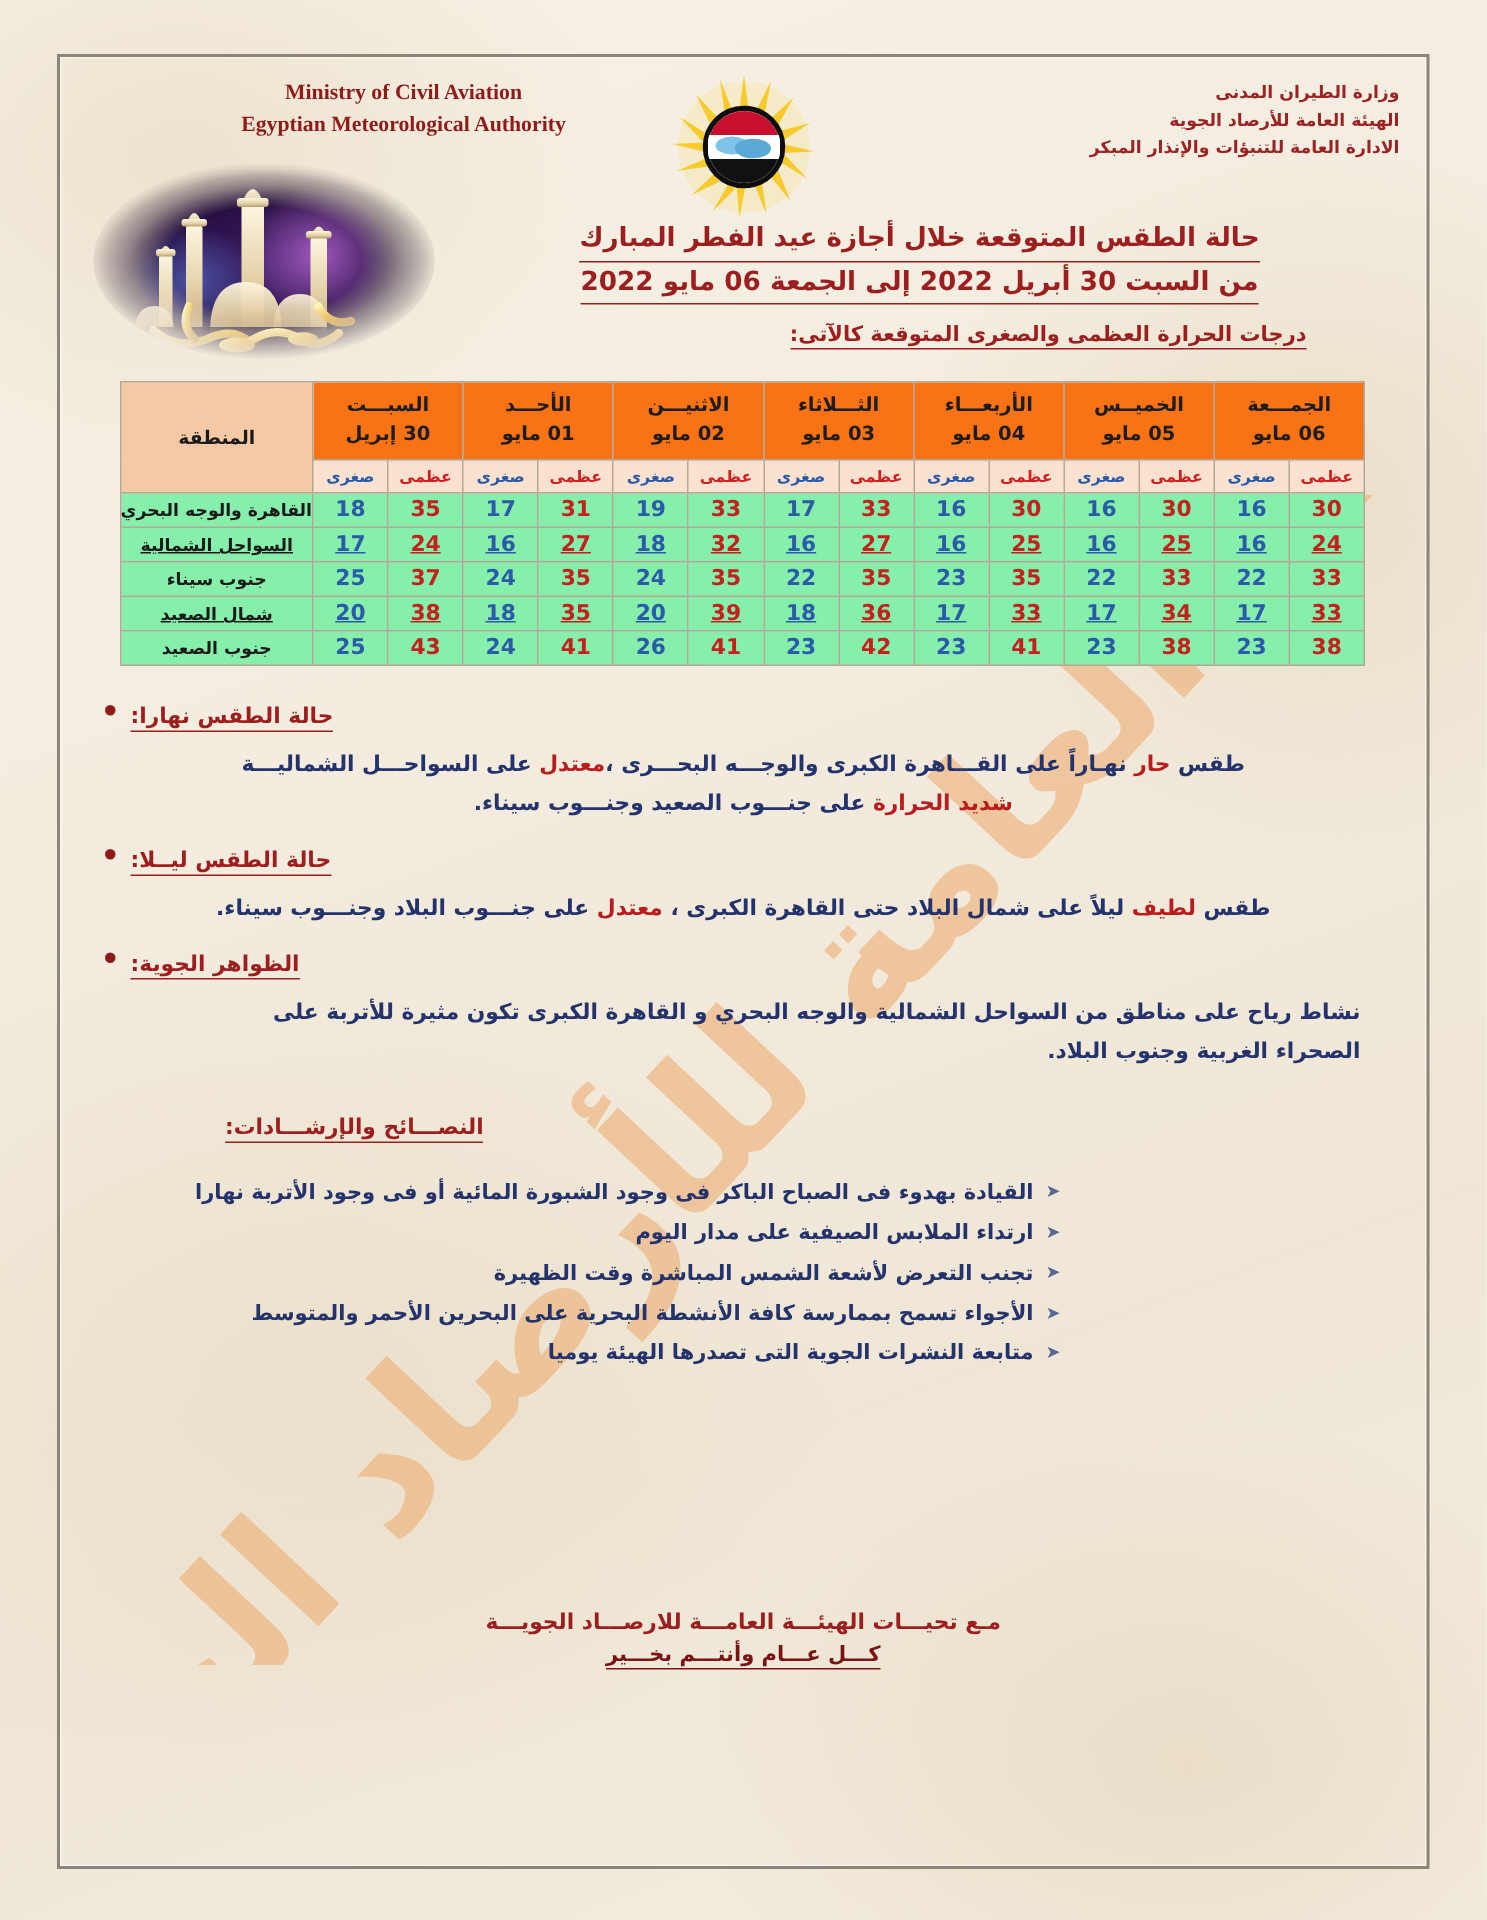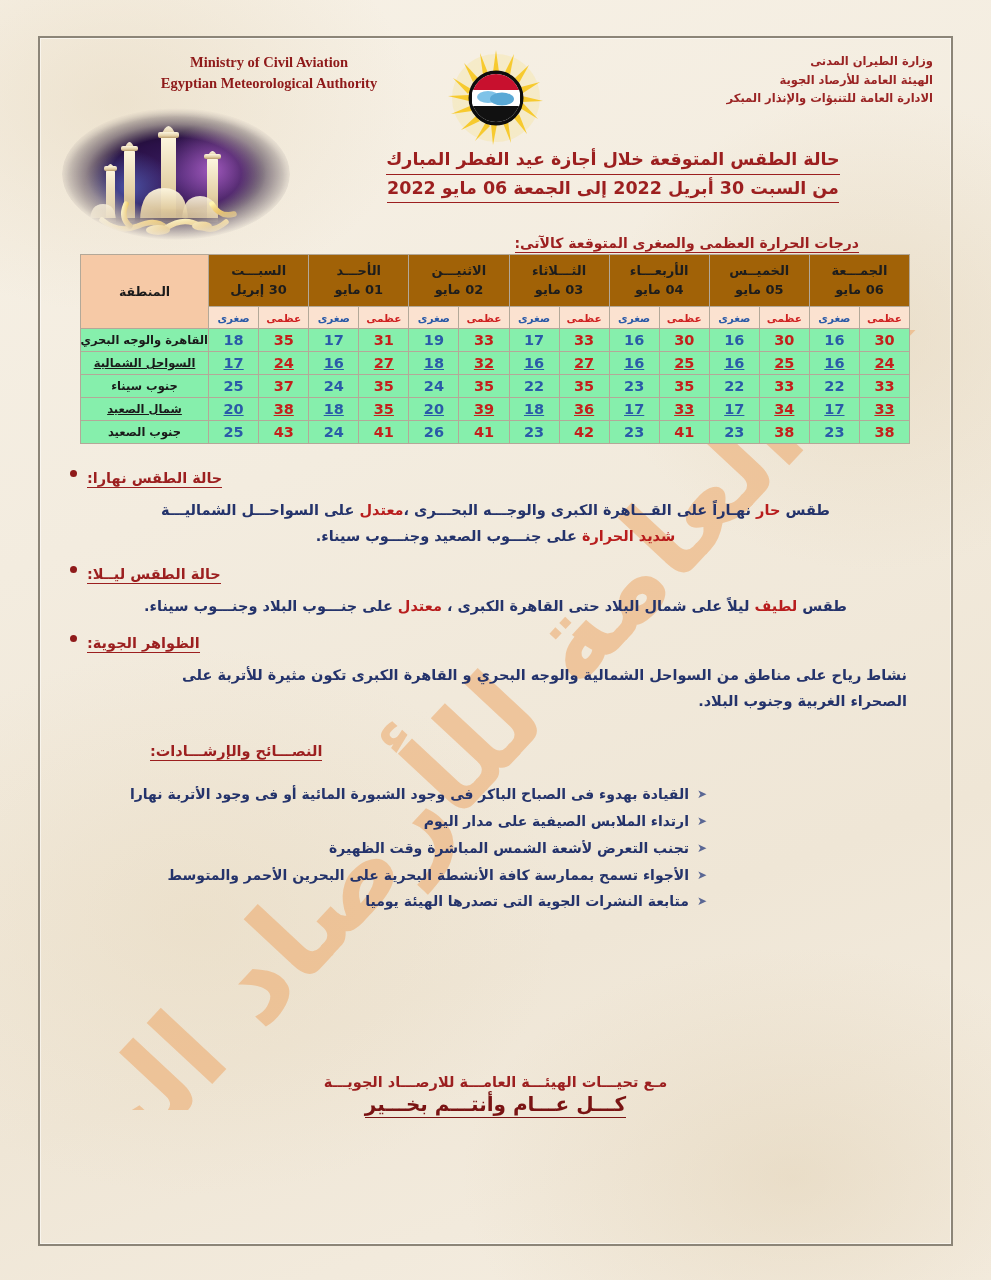--- a/index.html
+++ b/index.html
@@ -113,22 +113,22 @@
     font-family: "DejaVu Sans", sans-serif;
     font-weight: bold;
     color: #9c1f1f;
     font-size: 17.5px;
     line-height: 1.52;
     display: inline-block;
     border-bottom: 1.6px solid #9c1f1f;
     padding-bottom: 1px;
   }
   .subtitle-row {
-    position: absolute; top: 214px; right: 132px;
-    direction: rtl; text-align: right; margin-top: 20px;
+    position: absolute; top: 214px; right: 120px;
+    direction: rtl; text-align: right;
   }
   .subtitle {
     font-family: "DejaVu Sans", sans-serif;
     font-weight: bold;
     color: #9c1f1f;
     font-size: 14px;
     display: inline-block;
     border-bottom: 1.5px solid #9c1f1f;
     padding-bottom: 1px;
   }
@@ -141,21 +141,21 @@
     direction: rtl;
     font-family: "DejaVu Sans", sans-serif;
     table-layout: fixed;
   }
   table.fc th, table.fc td {
     border: 1px solid #b3a898;
     text-align: center;
     padding: 0;
   }
   th.day-h {
-    background: #a16207;
+    background: #f97316;
     color: #1d1d1d;
     font-size: 13px;
     font-weight: bold;
     height: 52px;
     line-height: 1.42;
     letter-spacing: .5px;
   }
   th.region-h {
     background: #f6c9a6;
     color: #1a1a1a;
@@ -283,21 +283,21 @@
   .foot-1 {
     color: #9c1f1f;
     font-weight: bold;
     font-size: 14.5px;
     letter-spacing: 1.4px;
     margin-bottom: 2px;
   }
   .foot-2 {
     color: #7a1414;
     font-weight: bold;
-    font-size: 20px;
+    font-size: 14px;
     letter-spacing: 2.2px;
     display: inline-block;
     border-bottom: 1.6px solid #7a1414;
     padding-bottom: 1px;
   }
 </style>
 </head>
 <body>
 
 <div id="page"></div>

